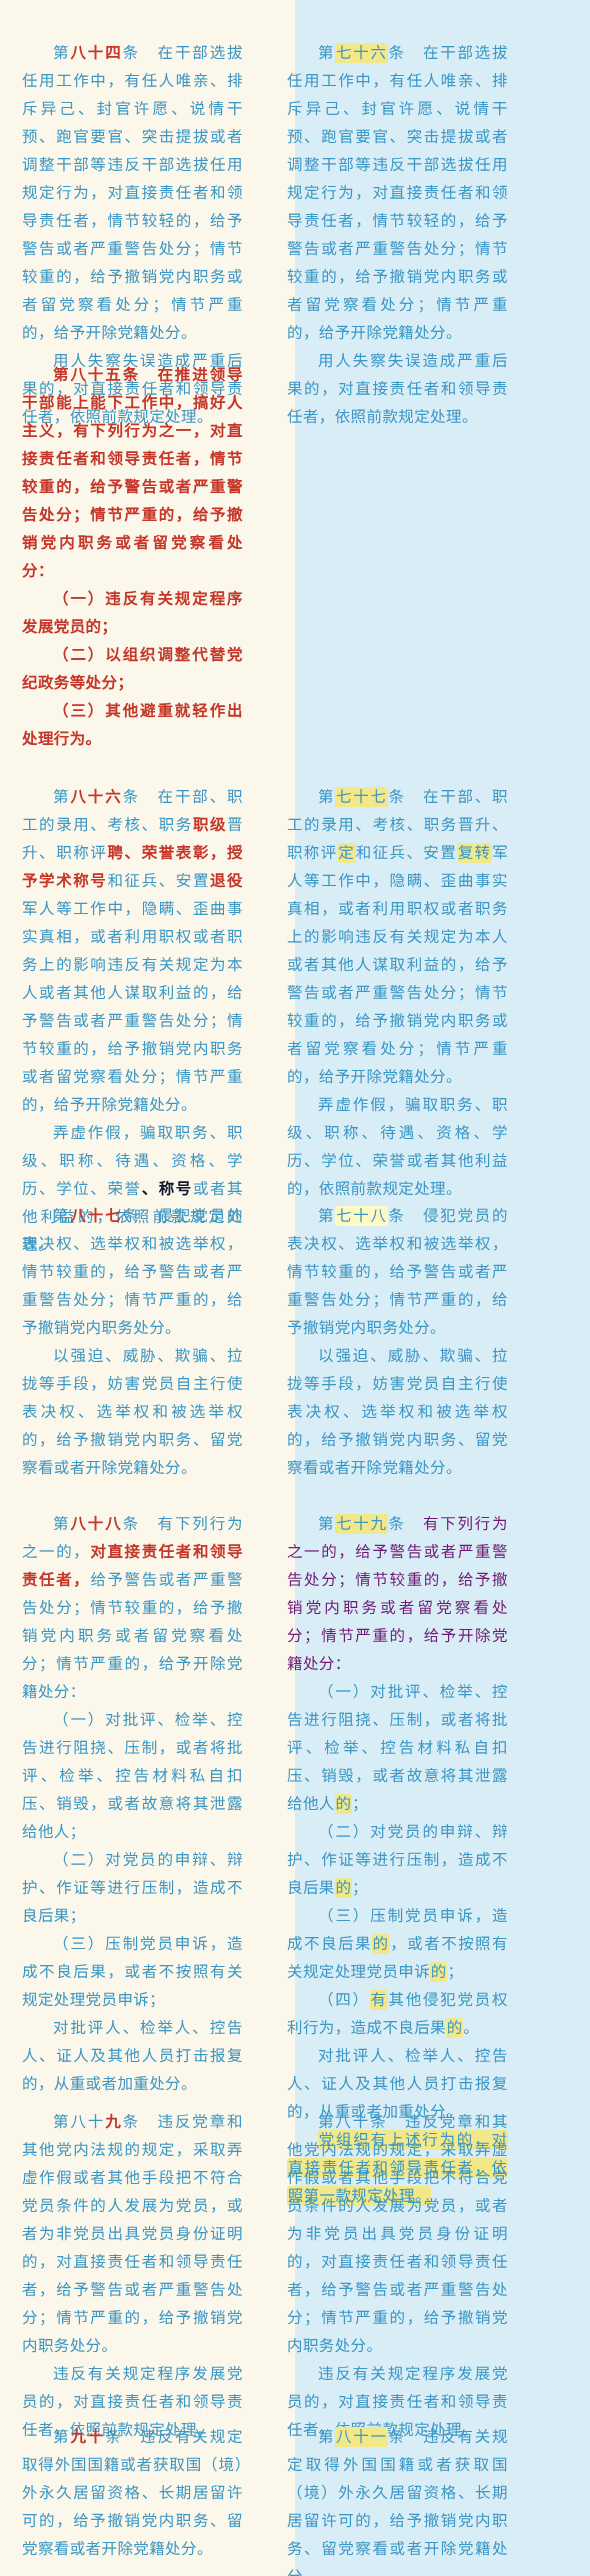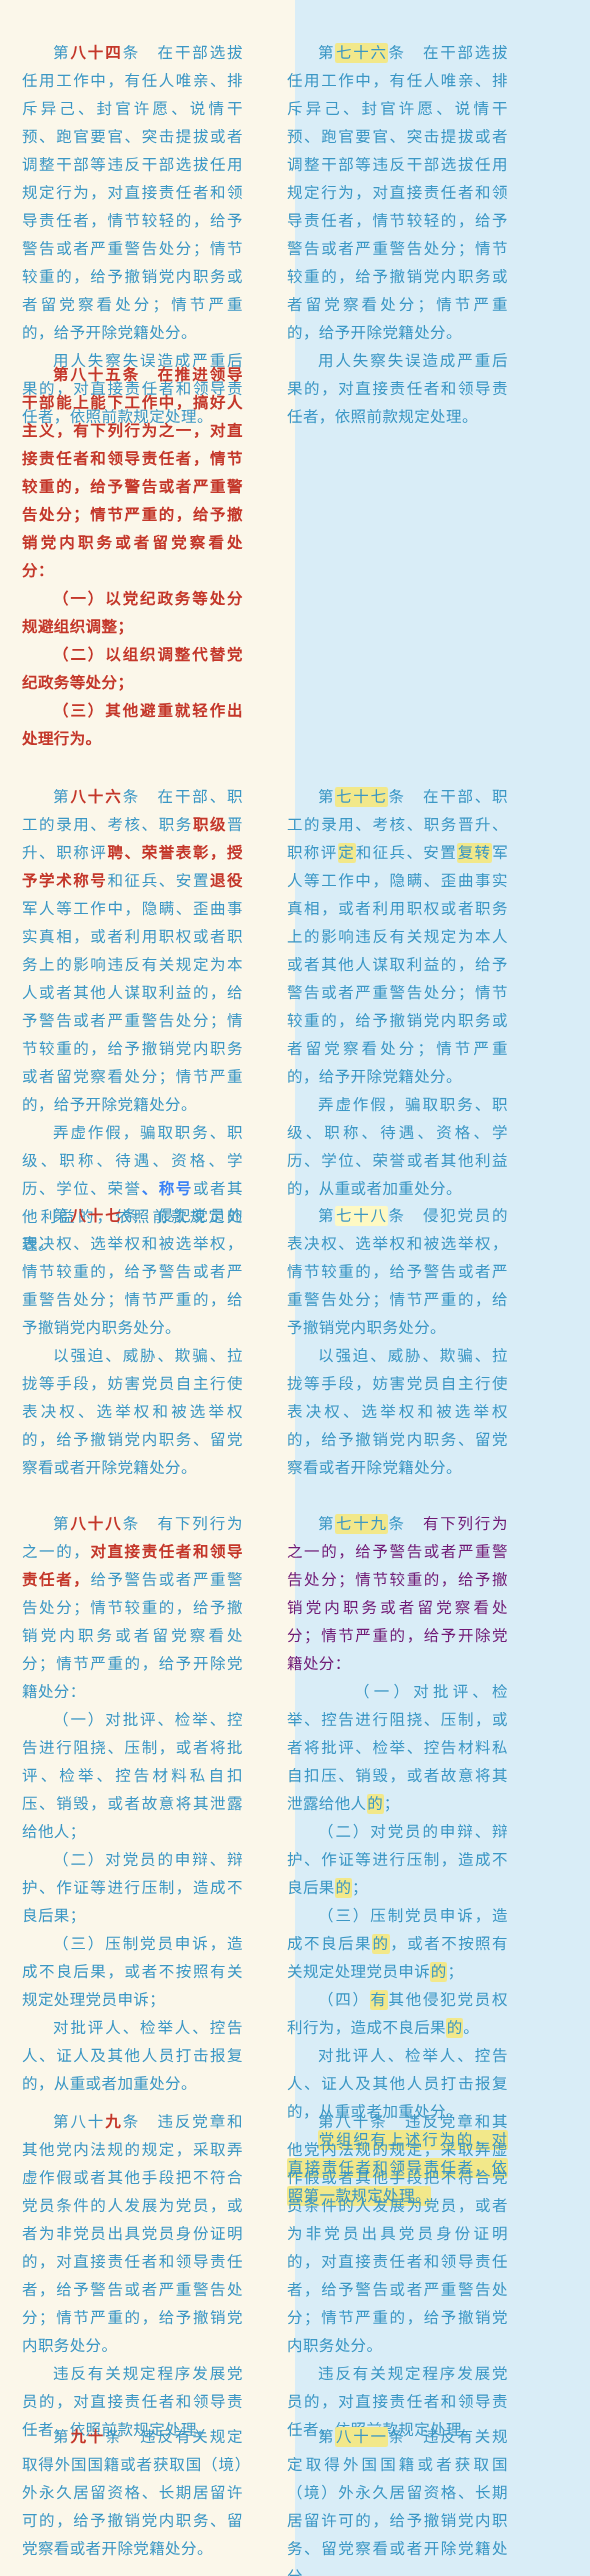--- a/index.html
+++ b/index.html
@@ -47,34 +47,34 @@
           <p><span class="seg-n" style="color: rgb(59, 151, 197);">用人失察失误造成严重后果的，对直接责任者和领导责任者，依照前款规定处理。</span></p>
         </div>
         <div class="cell right">
           <p><span class="seg-n" style="color: rgb(59, 151, 197);">第</span><span class="seg-hl" style="color: rgb(59, 151, 197); background: rgb(242, 232, 138);">七十六</span><span class="seg-n" style="color: rgb(59, 151, 197);">条　</span><span class="seg-n" style="color: rgb(59, 151, 197);">在干部选拔任用工作中，有任人唯亲、排斥异己、封官许愿、说情干预、跑官要官、突击提拔或者调整干部等违反干部选拔任用规定行为，对直接责任者和领导责任者，情节较轻的，给予警告或者严重警告处分；情节较重的，给予撤销党内职务或者留党察看处分；情节严重的，给予开除党籍处分。</span></p>
           <p><span class="seg-n" style="color: rgb(59, 151, 197);">用人失察失误造成严重后果的，对直接责任者和领导责任者，依照前款规定处理。</span></p>
         </div>
       </div>
       <div class="row" style="top: 361px;">
         <div class="cell left">
           <p><span class="seg-r" style="color: rgb(196, 55, 42);">第八十五条　在推进领导干部能上能下工作中，搞好人主义，有下列行为之一，对直接责任者和领导责任者，情节较重的，给予警告或者严重警告处分；情节严重的，给予撤销党内职务或者留党察看处分：</span></p>
-          <p><span class="seg-r" style="color: rgb(196, 55, 42);">（一）以党纪政务等处分规避组织调整；</span></p>
+          <p><span class="seg-r" style="color: rgb(196, 55, 42);">（一）违反有关规定程序发展党员的；</span></p>
           <p><span class="seg-r" style="color: rgb(196, 55, 42);">（二）以组织调整代替党纪政务等处分；</span></p>
           <p><span class="seg-r" style="color: rgb(196, 55, 42);">（三）其他避重就轻作出处理行为。</span></p>
         </div>
         <div class="cell right"></div>
       </div>
       <div class="row" style="top: 771px; margin-top: 12px;">
         <div class="cell left">
           <p><span class="seg-n" style="color: rgb(59, 151, 197);">第</span><span class="seg-r" style="color: rgb(196, 55, 42);">八十六</span><span class="seg-n" style="color: rgb(59, 151, 197);">条　</span><span class="seg-n" style="color: rgb(59, 151, 197);">在干部、职工的录用、考核、职务</span><span class="seg-r" style="color: rgb(196, 55, 42);">职级</span><span class="seg-n" style="color: rgb(59, 151, 197);">晋升、职称评</span><span class="seg-r" style="color: rgb(196, 55, 42);">聘、荣誉表彰，授予学术称号</span><span class="seg-n" style="color: rgb(59, 151, 197);">和征兵、安置</span><span class="seg-r" style="color: rgb(196, 55, 42);">退役</span><span class="seg-n" style="color: rgb(59, 151, 197);">军人等工作中，隐瞒、歪曲事实真相，或者利用职权或者职务上的影响违反有关规定为本人或者其他人谋取利益的，给予警告或者严重警告处分；情节较重的，给予撤销党内职务或者留党察看处分；情节严重的，给予开除党籍处分。</span></p>
-          <p><span class="seg-n" style="color: rgb(59, 151, 197);">弄虚作假，骗取职务、职级、职称、待遇、资格、学历、学位、荣誉</span><span class="seg-r" style="color: #3b82f6;">、称号</span><span class="seg-n" style="color: rgb(59, 151, 197);">或者其他利益的，依照前款规定处理。</span></p>
+          <p><span class="seg-n" style="color: rgb(59, 151, 197);">弄虚作假，骗取职务、职级、职称、待遇、资格、学历、学位、荣誉</span><span class="seg-r" style="color: #0f172a;">、称号</span><span class="seg-n" style="color: rgb(59, 151, 197);">或者其他利益的，依照前款规定处理。</span></p>
         </div>
         <div class="cell right">
           <p><span class="seg-n" style="color: rgb(59, 151, 197);">第</span><span class="seg-hl" style="color: rgb(59, 151, 197); background: rgb(242, 232, 138);">七十七</span><span class="seg-n" style="color: rgb(59, 151, 197);">条　</span><span class="seg-n" style="color: rgb(59, 151, 197);">在干部、职工的录用、考核、职务晋升、职称评</span><span class="seg-hl" style="color: rgb(59, 151, 197); background: rgb(242, 232, 138);">定</span><span class="seg-n" style="color: rgb(59, 151, 197);">和征兵、安置</span><span class="seg-hl" style="color: rgb(59, 151, 197); background: rgb(242, 232, 138);">复转</span><span class="seg-n" style="color: rgb(59, 151, 197);">军人等工作中，隐瞒、歪曲事实真相，或者利用职权或者职务上的影响违反有关规定为本人或者其他人谋取利益的，给予警告或者严重警告处分；情节较重的，给予撤销党内职务或者留党察看处分；情节严重的，给予开除党籍处分。</span></p>
-          <p><span class="seg-n" style="color: rgb(59, 151, 197);">弄虚作假，骗取职务、职级、职称、待遇、资格、学历、学位、荣誉或者其他利益的，从重或者加重处分。</span></p>
+          <p><span class="seg-n" style="color: rgb(59, 151, 197);">弄虚作假，骗取职务、职级、职称、待遇、资格、学历、学位、荣誉或者其他利益的，依照前款规定处理。</span></p>
         </div>
       </div>
       <div class="row" style="top: 1202px;">
         <div class="cell left">
           <p><span class="seg-n" style="color: rgb(59, 151, 197);">第</span><span class="seg-r" style="color: rgb(196, 55, 42);">八十七</span><span class="seg-n" style="color: rgb(59, 151, 197);">条　</span><span class="seg-n" style="color: rgb(59, 151, 197);">侵犯党员的表决权、选举权和被选举权，情节较重的，给予警告或者严重警告处分；情节严重的，给予撤销党内职务处分。</span></p>
           <p><span class="seg-n" style="color: rgb(59, 151, 197);">以强迫、威胁、欺骗、拉拢等手段，妨害党员自主行使表决权、选举权和被选举权的，给予撤销党内职务、留党察看或者开除党籍处分。</span></p>
         </div>
         <div class="cell right">
           <p><span class="seg-n" style="color: rgb(59, 151, 197);">第</span><span class="seg-hl" style="color: rgb(59, 151, 197); background: #fef9c3;">七十八</span><span class="seg-n" style="color: rgb(59, 151, 197);">条　</span><span class="seg-n" style="color: rgb(59, 151, 197);">侵犯党员的表决权、选举权和被选举权，情节较重的，给予警告或者严重警告处分；情节严重的，给予撤销党内职务处分。</span></p>
           <p><span class="seg-n" style="color: rgb(59, 151, 197);">以强迫、威胁、欺骗、拉拢等手段，妨害党员自主行使表决权、选举权和被选举权的，给予撤销党内职务、留党察看或者开除党籍处分。</span></p>
@@ -83,21 +83,21 @@
       <div class="row" style="top: 1510px;">
         <div class="cell left">
           <p><span class="seg-n" style="color: rgb(59, 151, 197);">第</span><span class="seg-r" style="color: rgb(196, 55, 42);">八十八</span><span class="seg-n" style="color: rgb(59, 151, 197);">条　</span><span class="seg-n" style="color: rgb(59, 151, 197);">有下列行为之一的，</span><span class="seg-r" style="color: rgb(196, 55, 42);">对直接责任者和领导责任者，</span><span class="seg-n" style="color: rgb(59, 151, 197);">给予警告或者严重警告处分；情节较重的，给予撤销党内职务或者留党察看处分；情节严重的，给予开除党籍处分：</span></p>
           <p><span class="seg-n" style="color: rgb(59, 151, 197);">（一）对批评、检举、控告进行阻挠、压制，或者将批评、检举、控告材料私自扣压、销毁，或者故意将其泄露给他人；</span></p>
           <p><span class="seg-n" style="color: rgb(59, 151, 197);">（二）对党员的申辩、辩护、作证等进行压制，造成不良后果；</span></p>
           <p><span class="seg-n" style="color: rgb(59, 151, 197);">（三）压制党员申诉，造成不良后果，或者不按照有关规定处理党员申诉；</span></p>
           <p><span class="seg-n" style="color: rgb(59, 151, 197);">对批评人、检举人、控告人、证人及其他人员打击报复的，从重或者加重处分。</span></p>
         </div>
         <div class="cell right">
           <p><span class="seg-n" style="color: rgb(59, 151, 197);">第</span><span class="seg-hl" style="color: rgb(59, 151, 197); background: rgb(242, 232, 138);">七十九</span><span class="seg-n" style="color: rgb(59, 151, 197);">条　</span><span class="seg-n" style="color: #701a75;">有下列行为之一的，给予警告或者严重警告处分；情节较重的，给予撤销党内职务或者留党察看处分；情节严重的，给予开除党籍处分：</span></p>
-          <p><span class="seg-n" style="color: rgb(59, 151, 197); margin-left: 36px;">（一）对批评、检举、控告进行阻挠、压制，或者将批评、检举、控告材料私自扣压、销毁，或者故意将其泄露给他人</span><span class="seg-hl" style="color: rgb(59, 151, 197); background: rgb(242, 232, 138);">的</span><span class="seg-n" style="color: rgb(59, 151, 197);">；</span></p>
+          <p><span class="seg-n" style="color: rgb(59, 151, 197);">（一）对批评、检举、控告进行阻挠、压制，或者将批评、检举、控告材料私自扣压、销毁，或者故意将其泄露给他人</span><span class="seg-hl" style="color: rgb(59, 151, 197); background: rgb(242, 232, 138);">的</span><span class="seg-n" style="color: rgb(59, 151, 197);">；</span></p>
           <p><span class="seg-n" style="color: rgb(59, 151, 197);">（二）对党员的申辩、辩护、作证等进行压制，造成不良后果</span><span class="seg-hl" style="color: rgb(59, 151, 197); background: rgb(242, 232, 138);">的</span><span class="seg-n" style="color: rgb(59, 151, 197);">；</span></p>
           <p><span class="seg-n" style="color: rgb(59, 151, 197);">（三）压制党员申诉，造成不良后果</span><span class="seg-hl" style="color: rgb(59, 151, 197); background: rgb(242, 232, 138);">的</span><span class="seg-n" style="color: rgb(59, 151, 197);">，或者不按照有关规定处理党员申诉</span><span class="seg-hl" style="color: rgb(59, 151, 197); background: rgb(242, 232, 138);">的</span><span class="seg-n" style="color: rgb(59, 151, 197);">；</span></p>
           <p><span class="seg-n" style="color: rgb(59, 151, 197);">（四）</span><span class="seg-hl" style="color: rgb(59, 151, 197); background: rgb(242, 232, 138);">有</span><span class="seg-n" style="color: rgb(59, 151, 197);">其他侵犯党员权利行为，造成不良后果</span><span class="seg-hl" style="color: rgb(59, 151, 197); background: rgb(242, 232, 138);">的</span><span class="seg-n" style="color: rgb(59, 151, 197);">。</span></p>
           <p><span class="seg-n" style="color: rgb(59, 151, 197);">对批评人、检举人、控告人、证人及其他人员打击报复的，从重或者加重处分。</span></p>
           <p><span class="seg-hl" style="color: rgb(59, 151, 197); background: rgb(242, 232, 138);">党组织有上述行为的，对直接责任者和领导责任者，依照第一款规定处理。</span></p>
         </div>
       </div>
       <div class="row" style="top: 2108px;">
         <div class="cell left">
           <p><span class="seg-n" style="color: rgb(59, 151, 197);">第八十</span><span class="seg-r" style="color: rgb(196, 55, 42);">九</span><span class="seg-n" style="color: rgb(59, 151, 197);">条　</span><span class="seg-n" style="color: rgb(59, 151, 197);">违反党章和其他党内法规的规定，采取弄虚作假或者其他手段把不符合党员条件的人发展为党员，或者为非党员出具党员身份证明的，对直接责任者和领导责任者，给予警告或者严重警告处分；情节严重的，给予撤销党内职务处分。</span></p>

